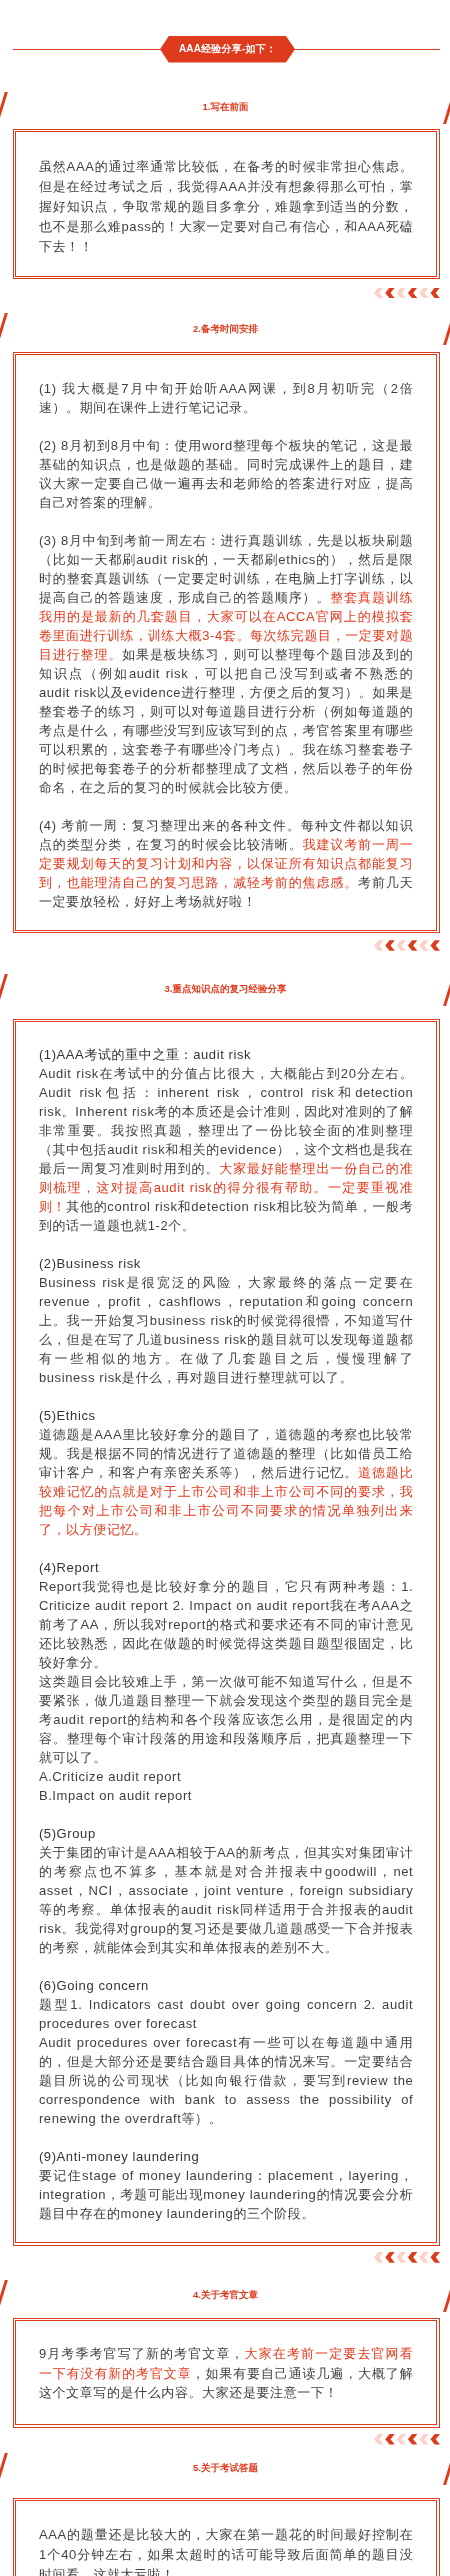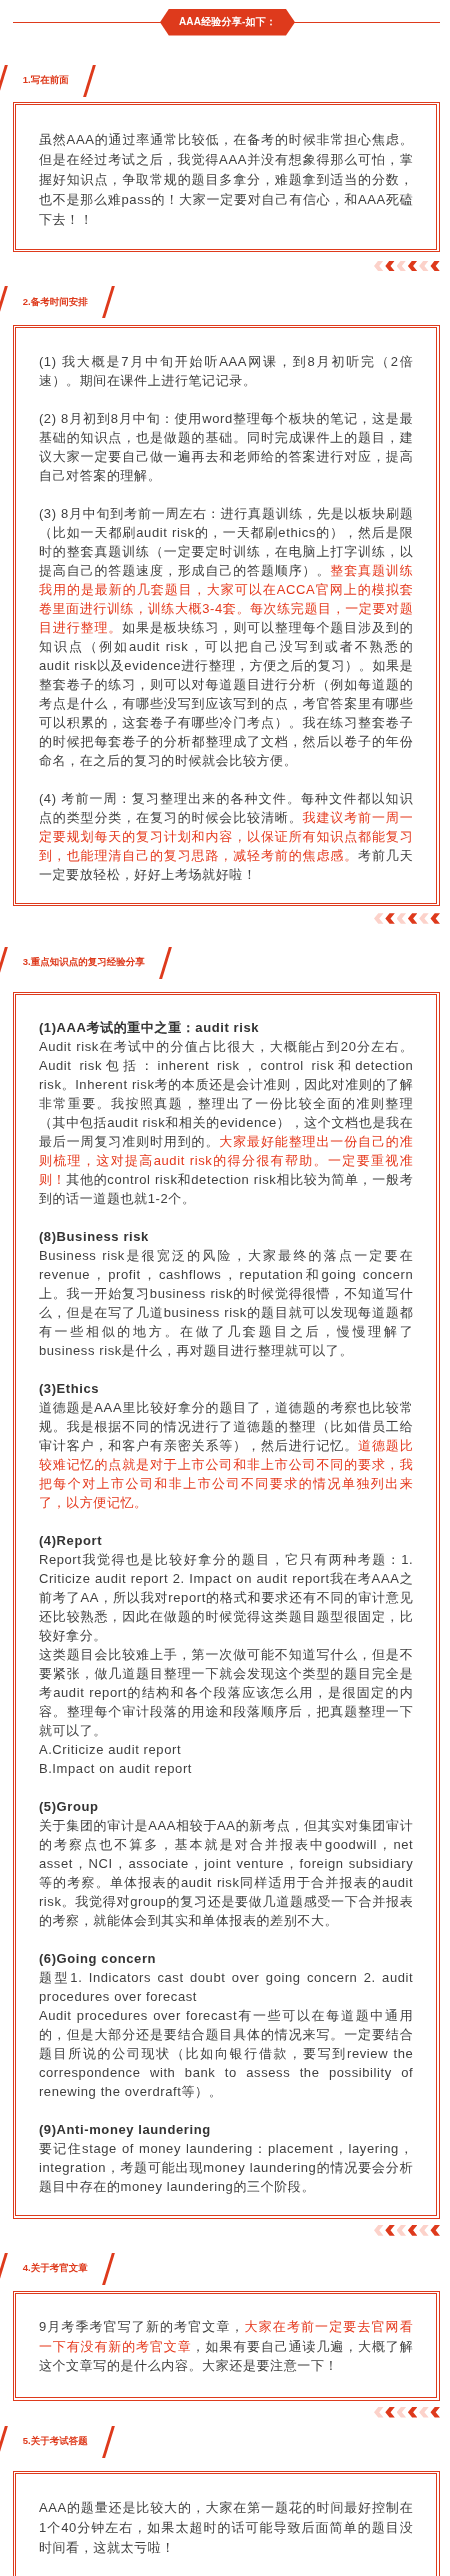--- a/index.html
+++ b/index.html
@@ -1,44 +1,44 @@
 <!DOCTYPE html>
 <html style="font-size:10px"><head>
 <meta charset="utf-8">
 <style>
   * { box-sizing: border-box; }
   html, body { margin: 0; padding: 0; background: #ffffff; }
   body { width: 451px; font-family: "Liberation Sans", "DejaVu Sans", sans-serif; color: #3f3f3f; }
   .page { width: 451px; min-height: 2576px; display: flow-root; padding-bottom: 5px; }
 
   
-  .banner-row { position: relative; height: 26.5px; margin-top: 9px; }
+  .banner-row { position: relative; height: 26.5px; margin-top: 36px; }
   .banner-line { position: absolute; top: 12.6px; height: 1.3px; background: #de3a1c; }
   .banner-line.l { left: 12.6px; width: 149px; }
   .banner-line.r { left: 293px; width: 147px; }
   .banner { position: absolute; left: 160px; top: 0; width: 135px; height: 26.5px; background: #de3a1c;
             clip-path: polygon(8.8px 0, 126px 0, 135px 50%, 126px 100%, 8.8px 100%, 0 50%);
             display: flex; align-items: center; justify-content: center;
             color: #ffffff; font-weight: bold; font-size: 10px; letter-spacing: 0.2px; white-space: nowrap; }
 
   
-  .sec-title { height: 32px; display: flex; align-items: center; justify-content: flex-start; }
+  .sec-title { height: 32px; display: flex; align-items: center; justify-content: space-between; }
   .slash { flex: none; width: 3.2px; height: 32px; background: #de3a1c; transform: skewX(-17deg); }
   .sec-title-text { color: #de3a1c; font-weight: bold; font-size: 9.5px; margin: 0 19.6px; white-space: nowrap; }
 
   
   .box { margin-left: 12.6px; width: 427px; border: 1.9px solid #de3a1c; padding: 1.3px; background: #fff; }
   .box-inner { border: 0.6px solid #de3a1c; padding: 24px 23px 19px 23px; }
   .p { margin: 0; font-size: 13px; letter-spacing: 0.6px; line-height: 19px; text-align: justify; color: #3f3f3f; }
   .lh32 .p { line-height: 20px; }
   .lh31 .p { line-height: 19.6px; }
   .gap { margin-top: 19px; }
   .hl { color: #e5391d; }
   .topic + .topic { margin-top: 19px; }
-  .topic-heading { font-weight: bold; color: #333333; }
+  .topic-heading { font-weight: normal; color: #333333; }
 
   
   .chevrons { margin-left: 374px; width: 66px; height: 10.7px; display: flex; justify-content: space-between; }
   .chev { width: 9.5px; height: 10.7px; clip-path: polygon(45% 0, 100% 0, 55% 50%, 100% 100%, 45% 100%, 0 50%); }
   .chev.pale { background: #fcd2ca; }
   .chev.red { background: #de3a1c; }
 
   
   .closing { position: relative; margin-left: 12.6px; width: 427px; height: 112px; background: #fcebe9; }
   .closing .vl { position: absolute; left: 17px; top: 28px; width: 0.6px; height: 95px; background: #de3a1c; }
@@ -107,26 +107,26 @@
   </div>
   <div class="box" style="margin-top:13.3px">
     <div class="box-inner" style="min-height:1146px;padding-top:23px">
 
       <div class="topic">
         <p class="p topic-heading">(1)AAA考试的重中之重：audit risk</p>
         <p class="p"><span>Audit risk在考试中的分值占比很大，大概能占到20分左右。Audit risk包括：inherent risk，control risk和detection risk。Inherent risk考的本质还是会计准则，因此对准则的了解非常重要。我按照真题，整理出了一份比较全面的准则整理（其中包括audit risk和相关的evidence），这个文档也是我在最后一周复习准则时用到的。</span><span class="hl">大家最好能整理出一份自己的准则梳理，这对提高audit risk的得分很有帮助。一定要重视准则！</span><span>其他的control risk和detection risk相比较为简单，一般考到的话一道题也就1-2个。</span></p>
       </div>
 
       <div class="topic">
-        <p class="p topic-heading">(8)Business risk</p>
+        <p class="p topic-heading">(2)Business risk</p>
         <p class="p"><span>Business risk是很宽泛的风险，大家最终的落点一定要在revenue，profit，cashflows，reputation和going concern上。我一开始复习business risk的时候觉得很懵，不知道写什么，但是在写了几道business risk的题目就可以发现每道题都有一些相似的地方。在做了几套题目之后，慢慢理解了business risk是什么，再对题目进行整理就可以了。</span></p>
       </div>
 
       <div class="topic">
-        <p class="p topic-heading">(3)Ethics</p>
+        <p class="p topic-heading">(5)Ethics</p>
         <p class="p"><span>道德题是AAA里比较好拿分的题目了，道德题的考察也比较常规。我是根据不同的情况进行了道德题的整理（比如借员工给审计客户，和客户有亲密关系等），然后进行记忆。</span><span class="hl">道德题比较难记忆的点就是对于上市公司和非上市公司不同的要求，我把每个对上市公司和非上市公司不同要求的情况单独列出来了，以方便记忆。</span></p>
       </div>
 
       <div class="topic">
         <p class="p topic-heading">(4)Report</p>
         <p class="p"><span>Report我觉得也是比较好拿分的题目，它只有两种考题：1. Criticize audit report 2. Impact on audit report我在考AAA之前考了AA，所以我对report的格式和要求还有不同的审计意见还比较熟悉，因此在做题的时候觉得这类题目题型很固定，比较好拿分。</span></p>
         <p class="p"><span>这类题目会比较难上手，第一次做可能不知道写什么，但是不要紧张，做几道题目整理一下就会发现这个类型的题目完全是考audit report的结构和各个段落应该怎么用，是很固定的内容。整理每个审计段落的用途和段落顺序后，把真题整理一下就可以了。</span></p>
         <p class="p"><span>A.Criticize audit report</span></p>
         <p class="p"><span>B.Impact on audit report</span></p>
       </div>

